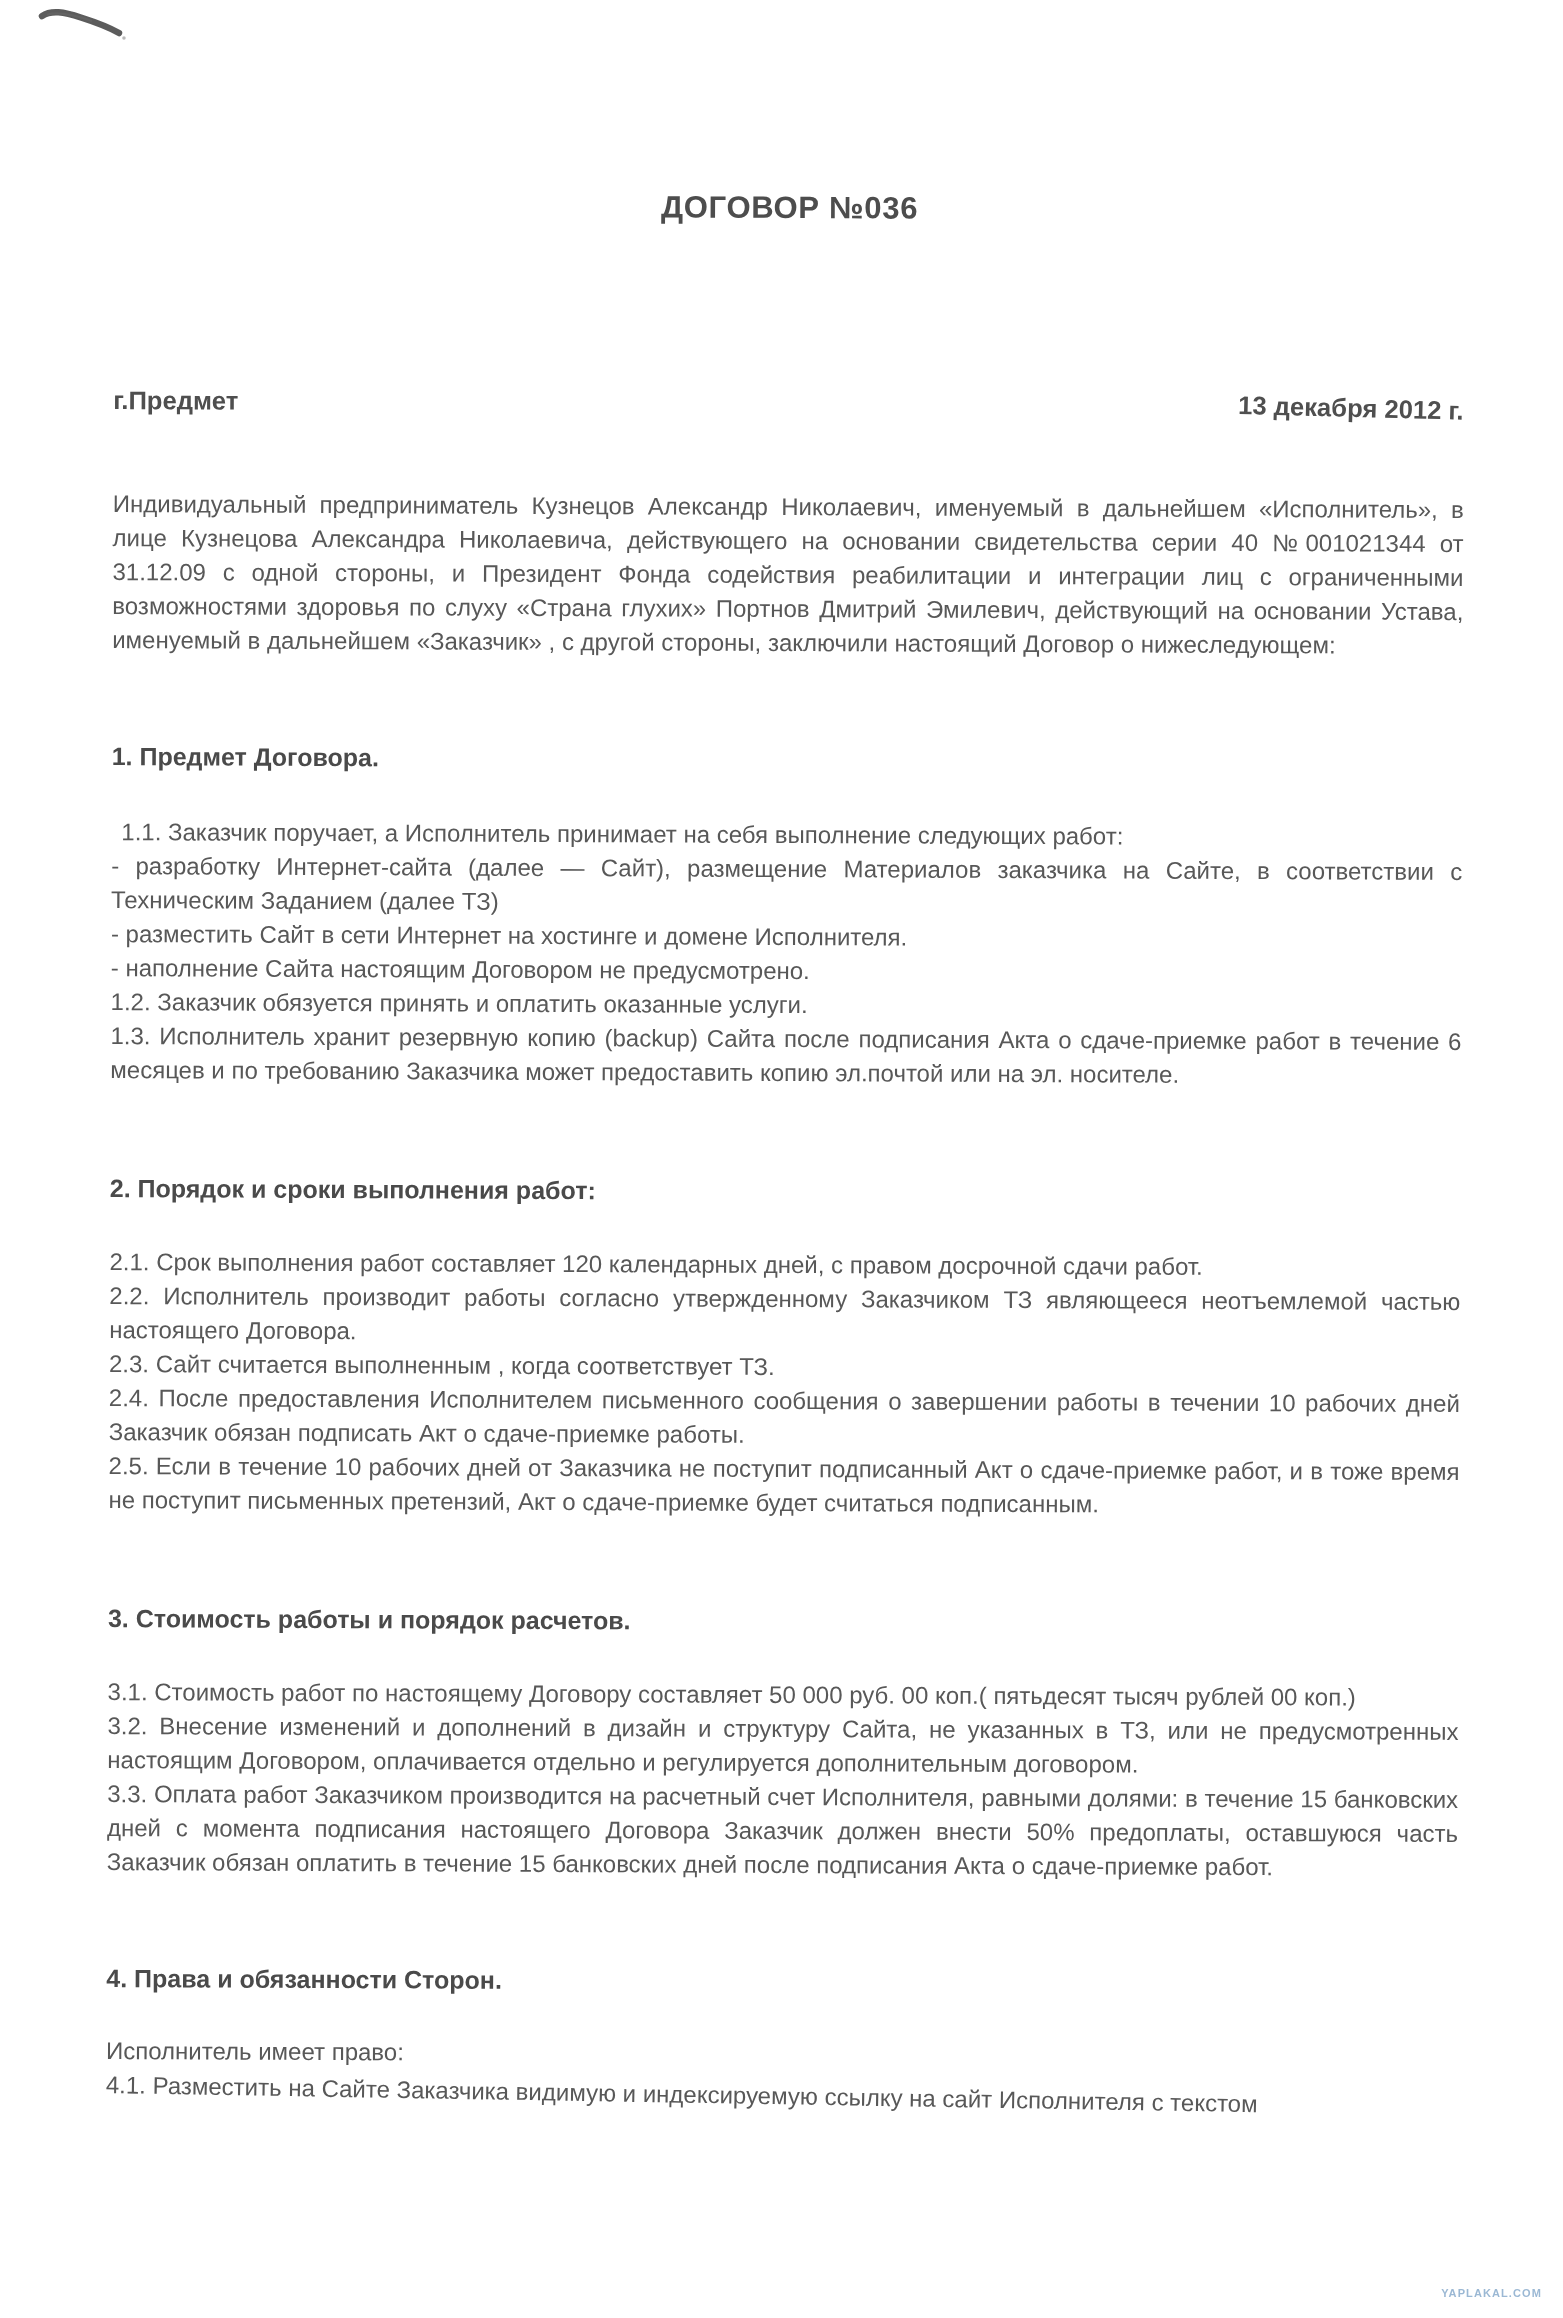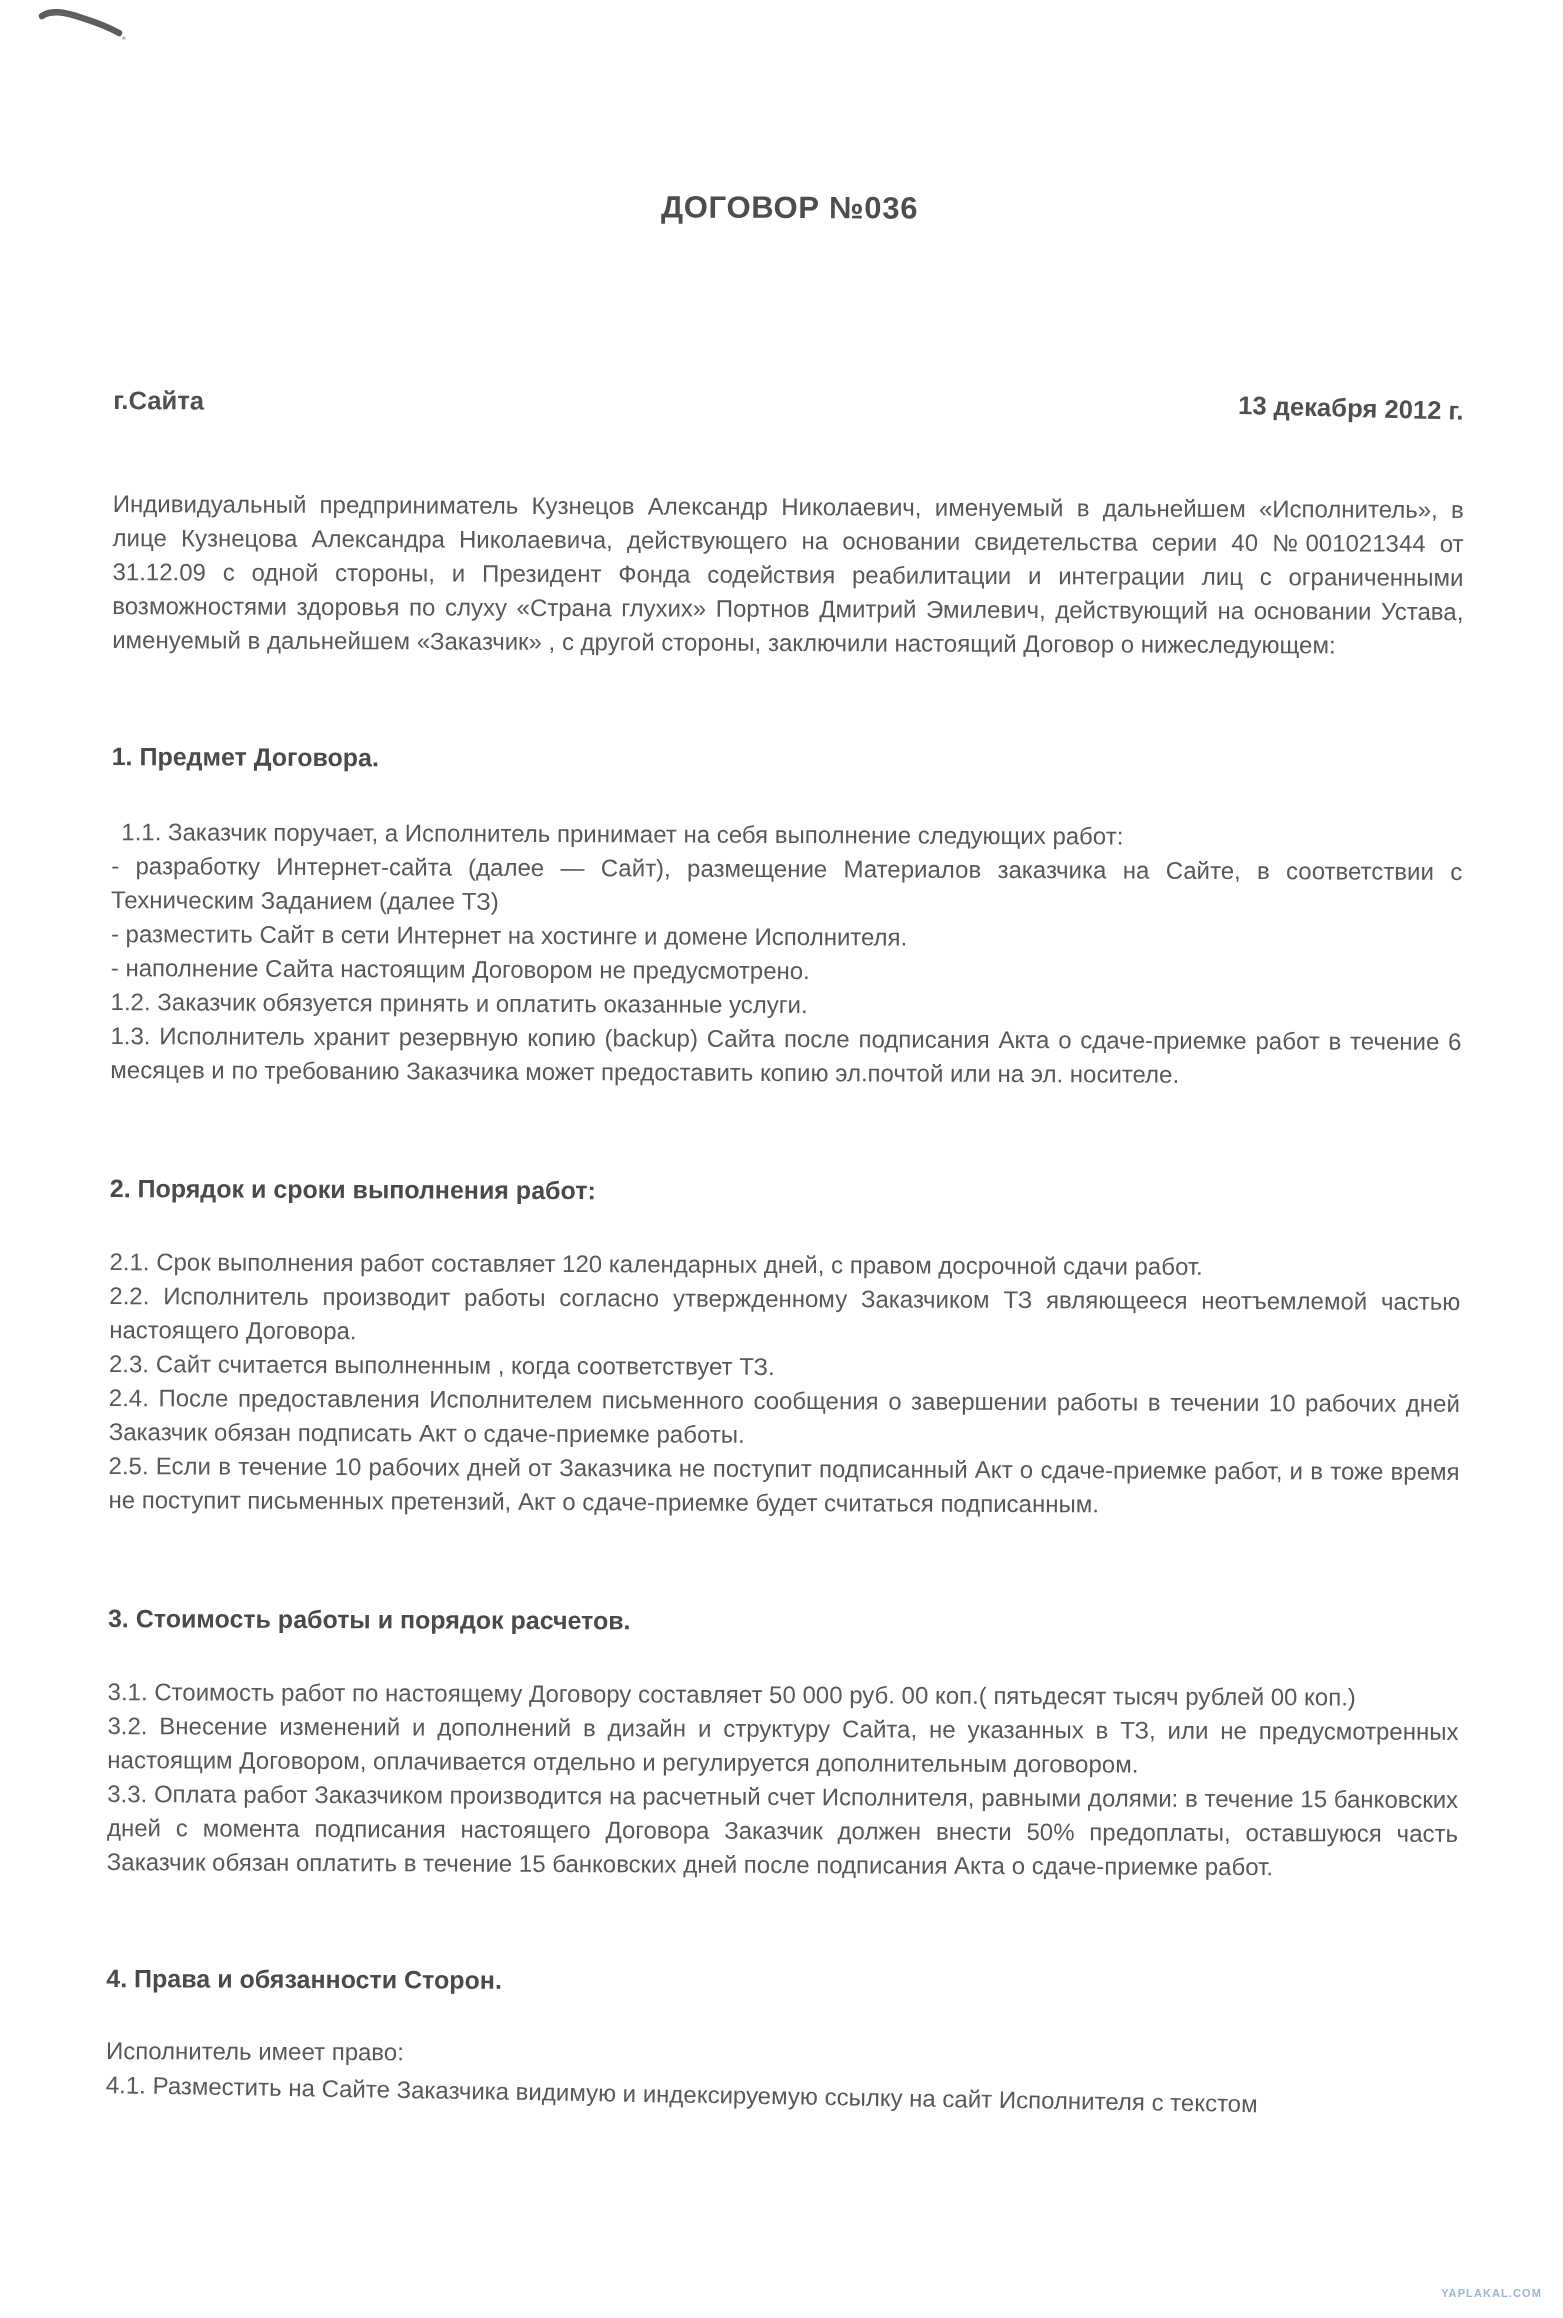--- a/index.html
+++ b/index.html
@@ -102,21 +102,21 @@
     <path d="M7,14 C20,5 38,8 62,16 C84,23 104,31 116,38" fill="none" stroke="#454545" stroke-width="9" stroke-linecap="round" opacity="0.88"></path>
     <path d="M14,12 C30,7 52,12 78,21" fill="none" stroke="#6a6a6a" stroke-width="3" opacity="0.5"></path>
     <circle cx="123" cy="45" r="2.5" fill="#8a8a8a" opacity="0.6"></circle>
   </svg>
 
   <div class="content">
 
     <h1 class="doc-title">ДОГОВОР №036</h1>
 
     <div class="city-row">
-      <span class="city">г.Сайта</span>
+      <span class="city">г.Предмет</span>
       <span class="date">13 декабря 2012 г.</span>
     </div>
 
     <p class="intro justify">Индивидуальный предприниматель Кузнецов Александр Николаевич, именуемый в дальнейшем «Исполнитель», в лице Кузнецова Александра Николаевича, действующего на основании свидетельства серии 40 №001021344 от 31.12.09 с одной стороны, и Президент Фонда содействия реабилитации и интеграции лиц с ограниченными возможностями здоровья по слуху «Страна глухих» Портнов Дмитрий Эмилевич, действующий на основании Устава, именуемый в дальнейшем «Заказчик» , с другой стороны, заключили настоящий Договор о нижеследующем:</p>
 
     <h2 class="sec-heading h1m">1. Предмет Договора.</h2>
     <div class="b1m">
       <p class="ind14">1.1. Заказчик поручает, а Исполнитель принимает на себя выполнение следующих работ:</p>
       <p class="justify">- разработку Интернет-сайта (далее — Сайт), размещение Материалов заказчика на Сайте, в соответствии с Техническим Заданием (далее ТЗ)</p>
       <p>- разместить Сайт в сети Интернет на хостинге и домене Исполнителя.</p>

